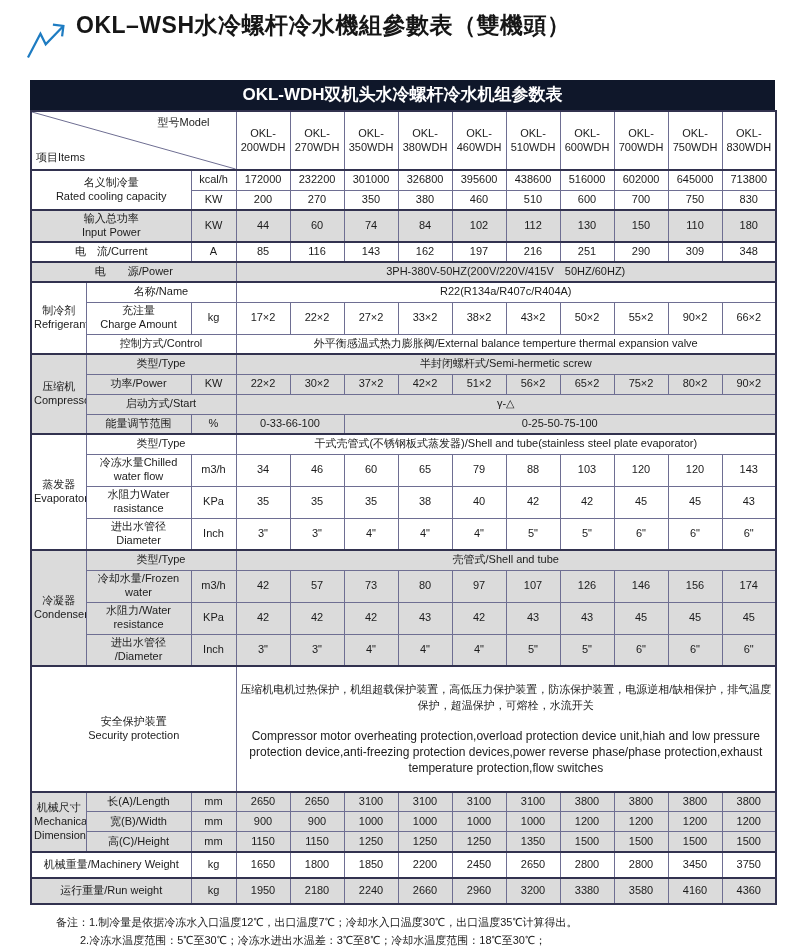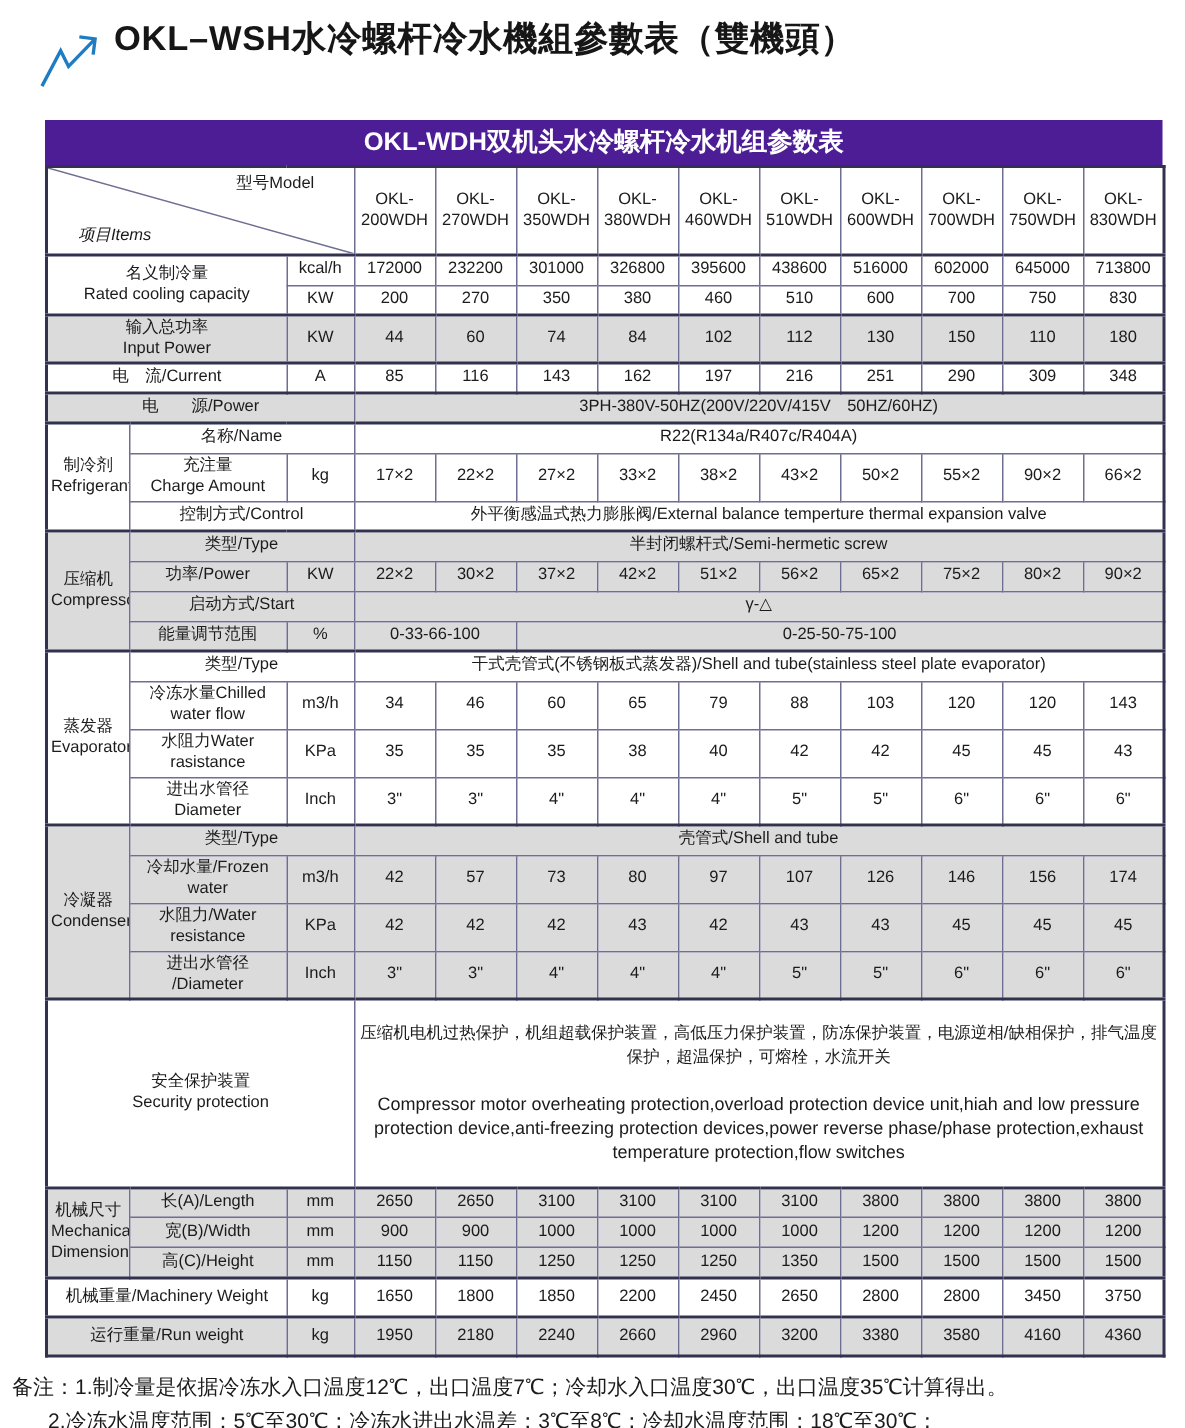--- a/index.html
+++ b/index.html
@@ -6,21 +6,21 @@
   body{width:790px;height:952px;background:#ffffff;font-family:"Liberation Sans",sans-serif;color:#1b1b1b;overflow:hidden;}
   .page{position:relative;width:730px;height:952px;}
 
   
   .doc-header{display:flex;align-items:flex-start;padding:12px 0 0 26px;}
   .logo{width:42px;height:46px;margin:6px 8px 0 0;flex:0 0 auto;}
   .titles h1{margin:0;font-size:23px;font-weight:bold;color:#161616;letter-spacing:.5px;line-height:1.2;}
   .subtitle{font-size:15px;color:#222;margin-top:2px;}
 
   
-  .banner{margin:16px 15px 0 30px;width:745px;height:30px;line-height:30px;background:#4c1d95;color:#fff;
+  .banner{margin:16px 15px 0 30px;width:745px;height:30px;line-height:30px;background:#0f172a;color:#fff;
           text-align:center;font-size:17px;font-weight:bold;box-sizing:border-box;}
 
   
   table.spec{border-collapse:collapse;table-layout:fixed;width:745px;margin-left:30px;border:2px solid #32324f;}
   table.spec td{border:1px solid #6e6e92;text-align:center;vertical-align:middle;font-size:11px;
                 padding:1px 2px;line-height:1.25;white-space:pre-line;overflow:hidden;}
   tr.band td{background:#dbdbdb;}
   tr.gsep td{border-top:2px solid #32324f;}
   tr.head td{border-bottom:1px solid #6e6e92;}
   td.model{font-size:12px;line-height:1.2;margin-left:44px;}
@@ -31,25 +31,25 @@
   td.spanval{font-size:12px;}
   td.sec{text-align:left;vertical-align:top;padding:3px 6px;white-space:normal;}
   .sec .cn{font-size:11px;line-height:1.45;}
   .sec .en{font-size:12px;line-height:1.3;margin-top:2px;}
   .h38{height:38px}.h20{height:20px}.h32{height:32px}.h88{height:88px}.h26{height:26px}
 
   
   td.corner{position:relative;padding:0;}
   td.corner svg{position:absolute;left:0;top:0;width:100%;height:100%;}
   .c-model{position:absolute;right:26px;top:4px;font-size:11px;}
-  .c-items{position:absolute;left:20px;bottom:4px;font-size:11px;font-style:italic;}
+  .c-items{position:absolute;left:4px;bottom:4px;font-size:11px;}
 
   
   .notes{margin:8px 8px 0 8px;font-size:12px;}
-  .notes-cn div{font-size:14px;line-height:1.65;color:#1b1b1b;}
+  .notes-cn div{font-size:11px;line-height:1.65;color:#1b1b1b;margin-left:48px;}
   .notes-cn div:nth-child(2){padding-left:24px;}
   .notes-cn div:nth-child(n+3){padding-left:34px;}
 </style>
 </head>
 <body>
 
 <div class="page">
 
   <header class="doc-header">
     <svg class="logo" viewBox="0 0 64 56">

